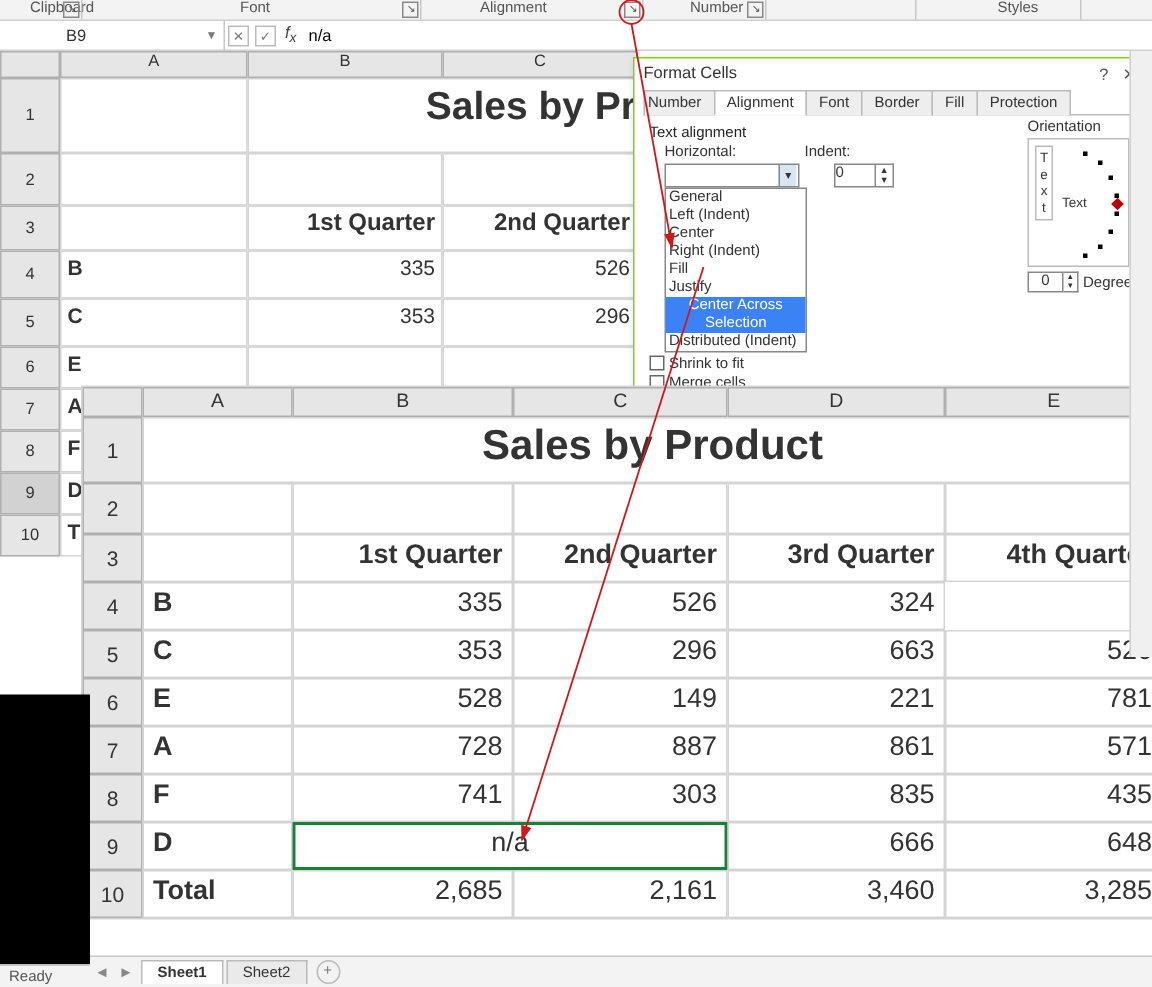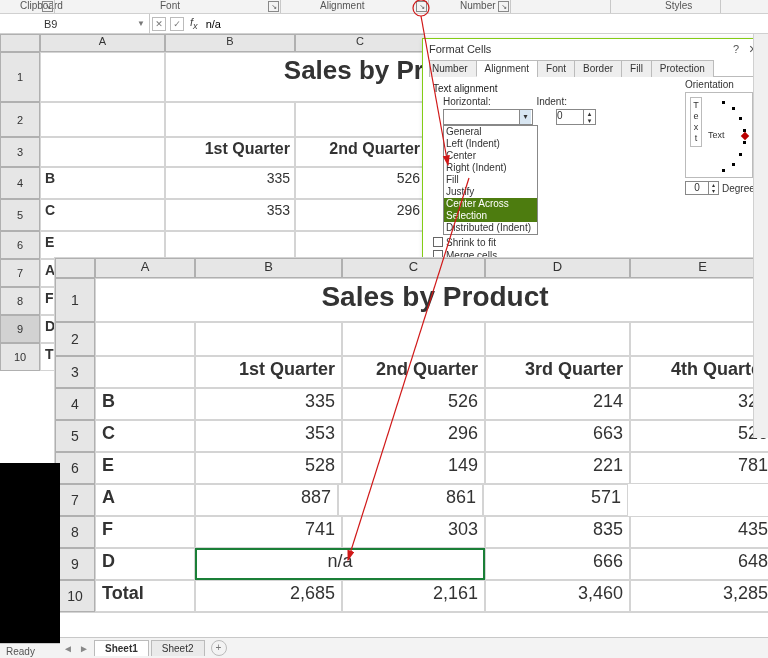--- a/index.html
+++ b/index.html
@@ -42,21 +42,21 @@
   .tab{padding:2px 8px;border:1px solid #bbb;border-bottom:none;font-size:10px;background:#eee;margin-right:-1px;position:relative;top:1px;}
   .tab.active{background:#fff;border-bottom:1px solid #fff;}
   .tab.cut{padding-left:2px;}
   .dcontent{padding:6px 10px;font-size:10px;position:relative;height:175px;}
   .lbls{color:#222;}
   .inset{margin-left:10px;margin-top:2px;}
   .combo{width:90px;height:16px;border:1px solid #888;display:inline-flex;align-items:center;justify-content:flex-end;padding-right:1px;}
   .combo .ar{width:12px;height:14px;background:#d8e6f2;border-left:1px solid #888;text-align:center;font-size:8px;line-height:14px;}
   .listbox{width:95px;border:1px solid #888;margin-top:0;background:#fff;}
   .listbox div{padding:0 2px;font-size:10px;line-height:12px;}
-  .listbox .hl{background:#4d7c0f;color:#fff;}
+  .listbox .hl{background:#3b82f6;color:#fff;text-align:center;}
   .chk{display:flex;margin-top:2px;}
   .chk .box{width:10px;height:10px;border:1px solid #666;margin-right:3px;}
   .indentCtl{display:inline-flex;align-items:center;}
   .indentCtl .num{width:28px;height:16px;border:1px solid #888;}
   .indentCtl .spin{width:12px;height:16px;border:1px solid #888;border-left:none;font-size:7px;line-height:7px;text-align:center;}
   .orient{position:absolute;right:6px;top:2px;width:75px;}
   .orient .lbl{font-size:10px;}
   .orient .wheel{width:68px;height:86px;border:1px solid #bbb;margin-top:2px;position:relative;}
   .orient .vtext{position:absolute;left:4px;top:4px;width:12px;border:1px solid #bbb;font-size:9px;text-align:center;line-height:11px;padding:2px 0;}
   .orient .arc{position:absolute;left:20px;top:4px;width:44px;height:76px;}
@@ -316,21 +316,20 @@
     <div class="fcell fqh fw-c">2nd Quarter</div>
     <div class="fcell fqh fw-d">3rd Quarter</div>
     <div class="fcell fqh fw-e">4th Quarter</div>
   </div>
   <div id="frontrows">
       <div class="frow" style="height:32px">
       <div class="frowhdr">4</div>
       <div class="fcell fprod fw-a">B</div>
       <div class="fcell fnum fw-b">335</div>
              <div class="fcell fnum fw-c">526</div>
-             <div class="fcell fnum fw-d">214</div>
              <div class="fcell fnum fw-e">324</div>
     </div>
       <div class="frow" style="height:32px">
       <div class="frowhdr">5</div>
       <div class="fcell fprod fw-a">C</div>
       <div class="fcell fnum fw-b">353</div>
              <div class="fcell fnum fw-c">296</div>
              <div class="fcell fnum fw-d">663</div>
              <div class="fcell fnum fw-e">526</div>
     </div>
@@ -338,20 +337,21 @@
       <div class="frowhdr">6</div>
       <div class="fcell fprod fw-a">E</div>
       <div class="fcell fnum fw-b">528</div>
              <div class="fcell fnum fw-c">149</div>
              <div class="fcell fnum fw-d">221</div>
              <div class="fcell fnum fw-e">781</div>
     </div>
       <div class="frow" style="height:32px">
       <div class="frowhdr">7</div>
       <div class="fcell fprod fw-a">A</div>
+      <div class="fcell fnum fw-b">728</div>
              <div class="fcell fnum fw-c">887</div>
              <div class="fcell fnum fw-d">861</div>
              <div class="fcell fnum fw-e">571</div>
     </div>
       <div class="frow" style="height:32px">
       <div class="frowhdr">8</div>
       <div class="fcell fprod fw-a">F</div>
       <div class="fcell fnum fw-b">741</div>
              <div class="fcell fnum fw-c">303</div>
              <div class="fcell fnum fw-d">835</div>

